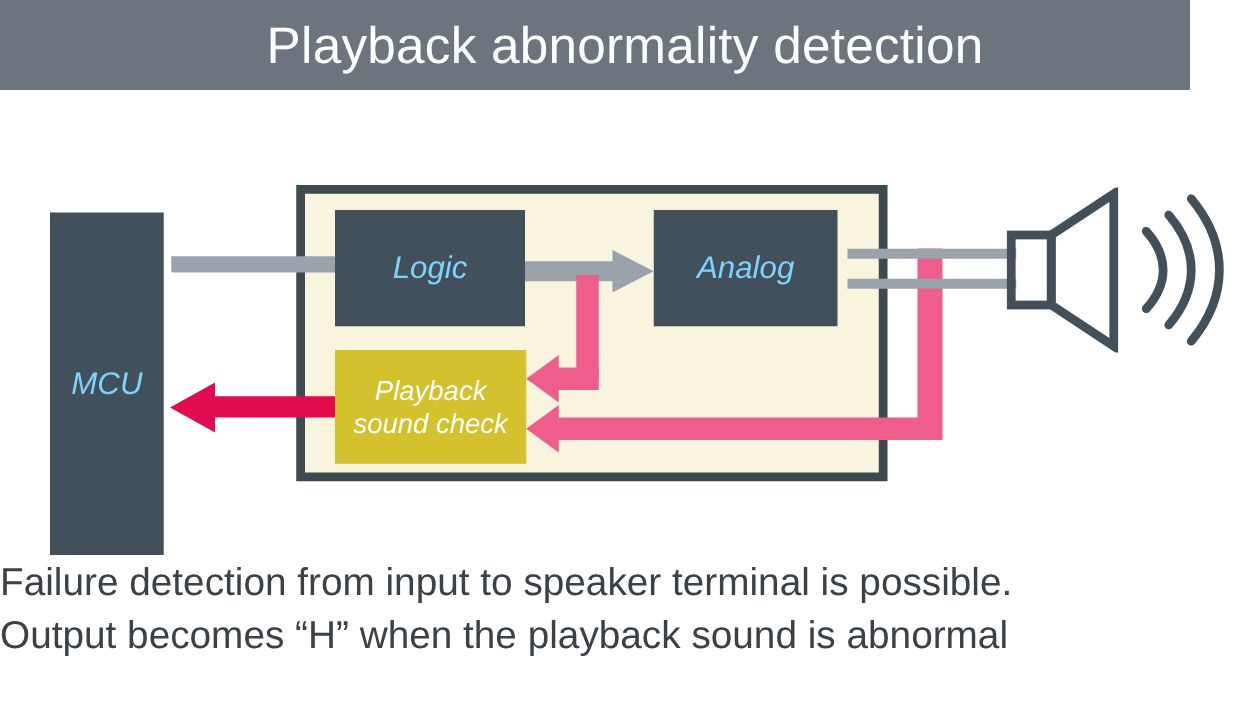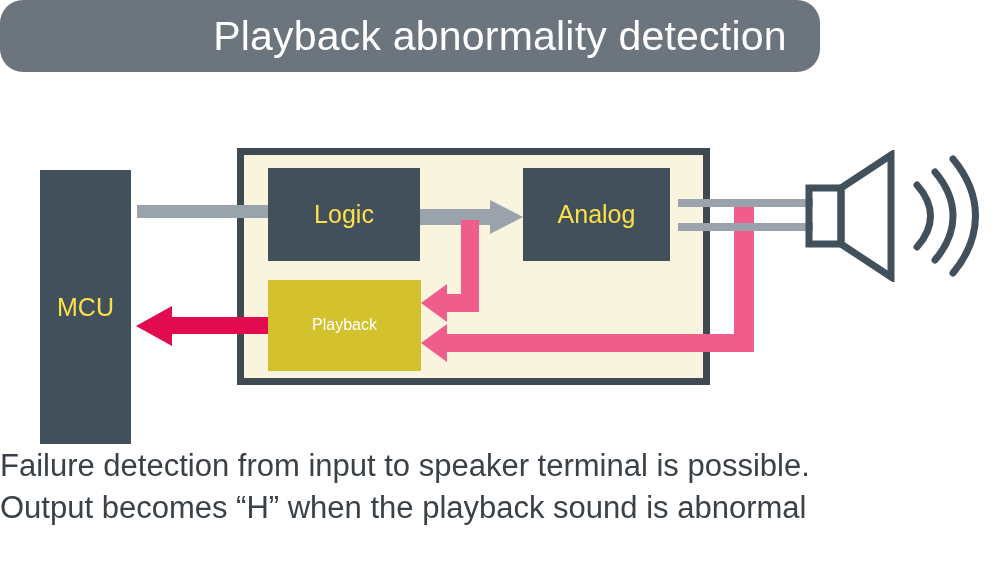--- a/index.html
+++ b/index.html
@@ -16,24 +16,23 @@
     height: 579px;
     background: #ffffff;
     overflow: hidden;
   }
 
   
   #header-bar {
     position: absolute;
     left: 0;
     top: 0;
-    width: 820px;
+    width: 952px;
     height: 72px;
     background: #6c757d;
-    border-radius: 23px;
   }
   #header-title {
     position: absolute;
     left: 0;
     top: 0;
     width: 1000px;
     height: 72px;
     line-height: 72px;
     text-align: center;
     color: #ffffff;
@@ -71,26 +70,27 @@
     text-align: center;
     color: #3e4a52;
     font-size: 30px;
     white-space: nowrap;
   }
 
   
   .dark-block {
     position: absolute;
     background: #41505a;
-    color: #fde047;
+    color: #7dd3fc;
     display: flex;
     align-items: center;
     justify-content: center;
     font-size: 25px;
     box-sizing: border-box;
+    font-style: italic;
   }
   #mcu-block {
     left: 40px;
     top: 98px;
     width: 91px;
     height: 274px;
   }
   #logic-block {
     left: 268px;
     top: 96px;
@@ -110,24 +110,25 @@
     left: 268px;
     top: 208px;
     width: 153px;
     height: 91px;
     background: #d3c12e;
     color: #ffffff;
     display: flex;
     flex-direction: column;
     align-items: center;
     justify-content: center;
-    font-size: 16px;
+    font-size: 22px;
     line-height: 1.15;
     text-align: center;
     box-sizing: border-box;
+    font-style: italic;
   }
 
   
   .gray-wire {
     position: absolute;
     background: #9aa3ab;
   }
   #wire-mcu-logic {
     left: 137px;
     top: 133px;
@@ -291,20 +292,21 @@
       <span>MCU</span>
     </div>
     <div class="dark-block" id="logic-block">
       <span>Logic</span>
     </div>
     <div class="dark-block" id="analog-block">
       <span>Analog</span>
     </div>
     <div id="playback-check-block">
       <span>Playback</span>
+      <span>sound check</span>
     </div>
 
     <div class="gray-wire" id="wire-analog-speaker-top"></div>
     <div class="gray-wire" id="wire-analog-speaker-bot"></div>
 
     <div id="speaker-icon">
       <svg width="190" height="132" viewBox="0 0 190 132" xmlns="http://www.w3.org/2000/svg" fill="none" stroke="#41505a" stroke-width="7" stroke-linejoin="miter" stroke-linecap="butt">
         <rect x="4" y="38" width="32" height="56"></rect>
         <path d="M36 38 L86 5 L86 127 L36 94 Z"></path>
         <path d="M112 35 C130 55 130 77 112 97" stroke-linecap="round"></path>

